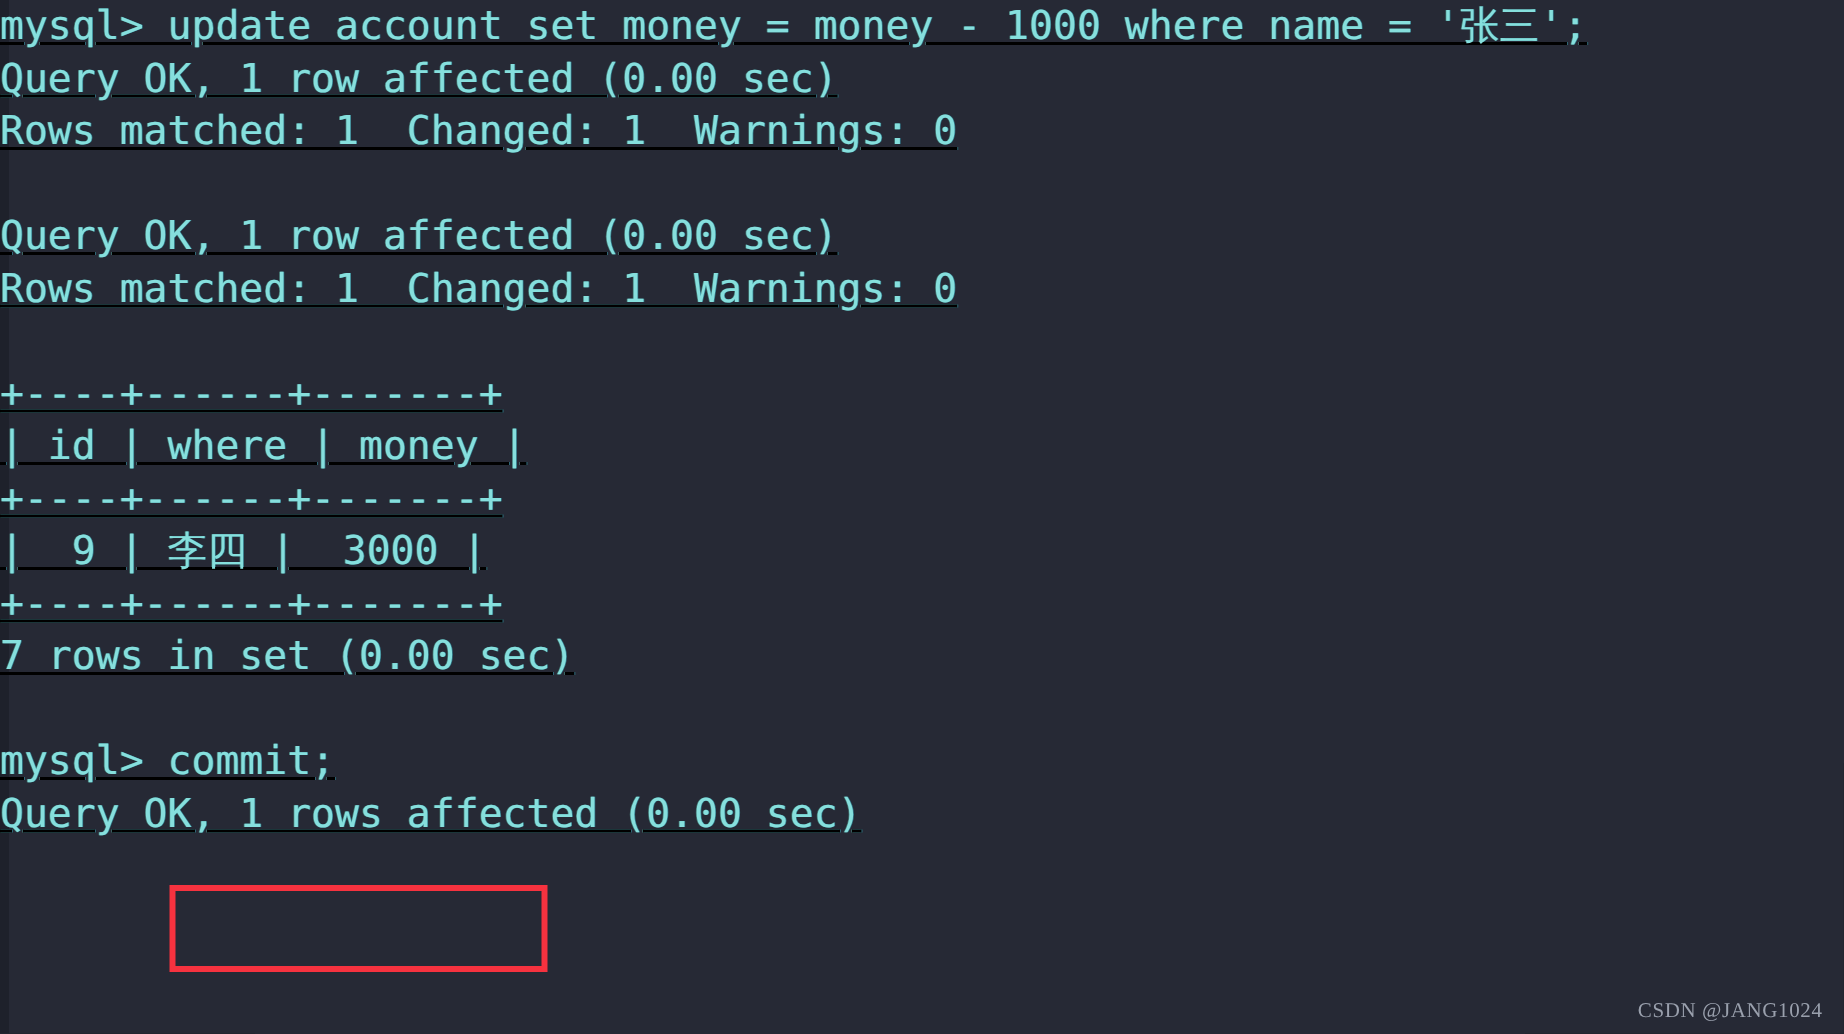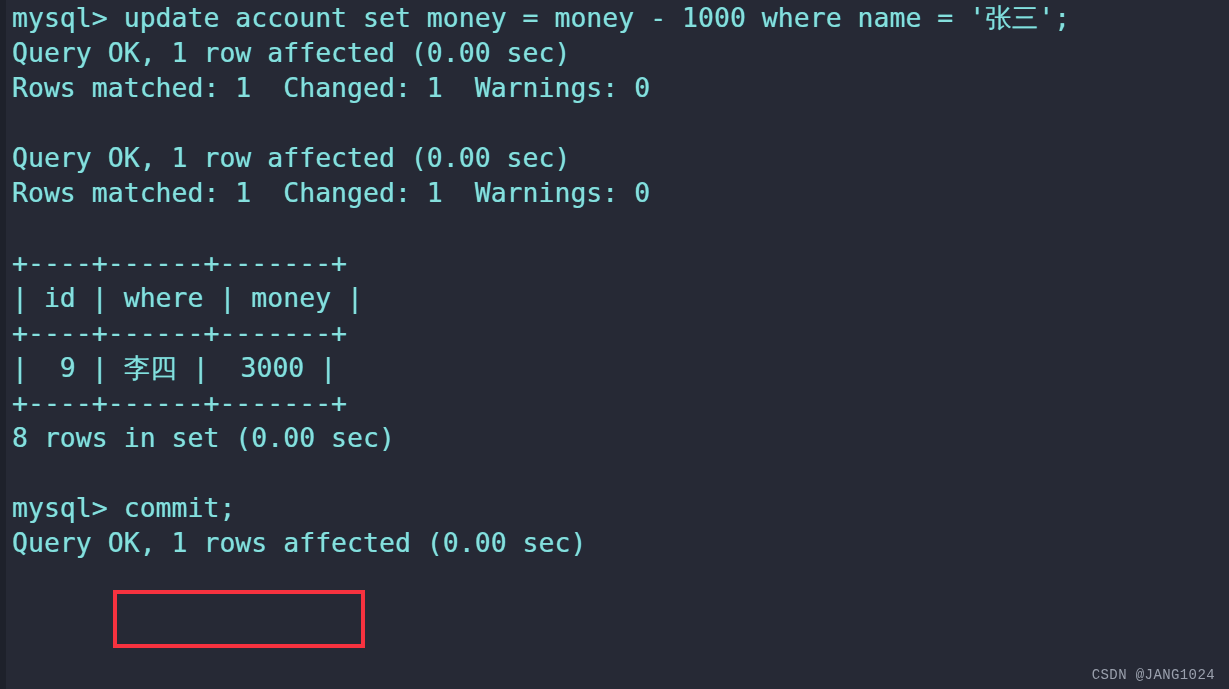--- a/index.html
+++ b/index.html
@@ -21,22 +21,23 @@
     position: absolute;
     left: 0; top: 0;
     width: 6px; height: 689px;
     background: #1e212b;
   }
   #term {
     position: absolute;
     left: 0;
     top: 0;
     width: 1229px;
-    padding-left: 12px;
+    padding-left: 0px;
     box-sizing: border-box;
+    text-decoration: underline;
   }
   .line {
     height: 35px;
     line-height: 35px;
     white-space: pre;
     font-size: 26.5px;
     letter-spacing: 0.0px;
     color: #86dfdd;
     text-shadow: 0.5px 0 0 rgba(60,190,210,0.55), -0.5px 0 0 rgba(120,255,220,0.35);
     font-family: "DejaVu Sans Mono", "Liberation Mono", monospace;
@@ -51,21 +52,21 @@
     width: 252px;
     height: 58px;
     border: 4px solid #f6323f;
     box-sizing: border-box;
     pointer-events: none;
   }
   #watermark {
     position: absolute;
     right: 14px;
     bottom: 6px;
-    font-family: Liberation Mono, monospace;
+    font-family: Liberation Serif, serif;
     font-size: 14px;
     color: #9aa0ad;
     letter-spacing: 0.4px;
     white-space: nowrap;
     text-align: center;
   }
 </style>
 </head>
 <body>
 
@@ -79,21 +80,21 @@
     <div class="line">Rows matched: 1  Changed: 1  Warnings: 0</div>
     <div class="line blank"></div>
     <div class="line">Query OK, 1 row affected (0.00 sec)</div>
     <div class="line">Rows matched: 1  Changed: 1  Warnings: 0</div>
     <div class="line blank"></div>
     <div class="line">+----+------+-------+</div>
     <div class="line">| id | where | money |</div>
     <div class="line">+----+------+-------+</div>
     <div class="line">|  9 | 李四 |  3000 |</div>
     <div class="line">+----+------+-------+</div>
-    <div class="line">8 rows in set (0.00 sec)</div>
+    <div class="line">7 rows in set (0.00 sec)</div>
     <div class="line blank"></div>
     <div class="line">mysql&gt; commit;</div>
     <div class="line">Query OK, 1 rows affected (0.00 sec)</div>
   </div>
 
   <div id="highlight-box"></div>
 
   <div id="watermark">CSDN @JANG1024</div>
 
 </div>

